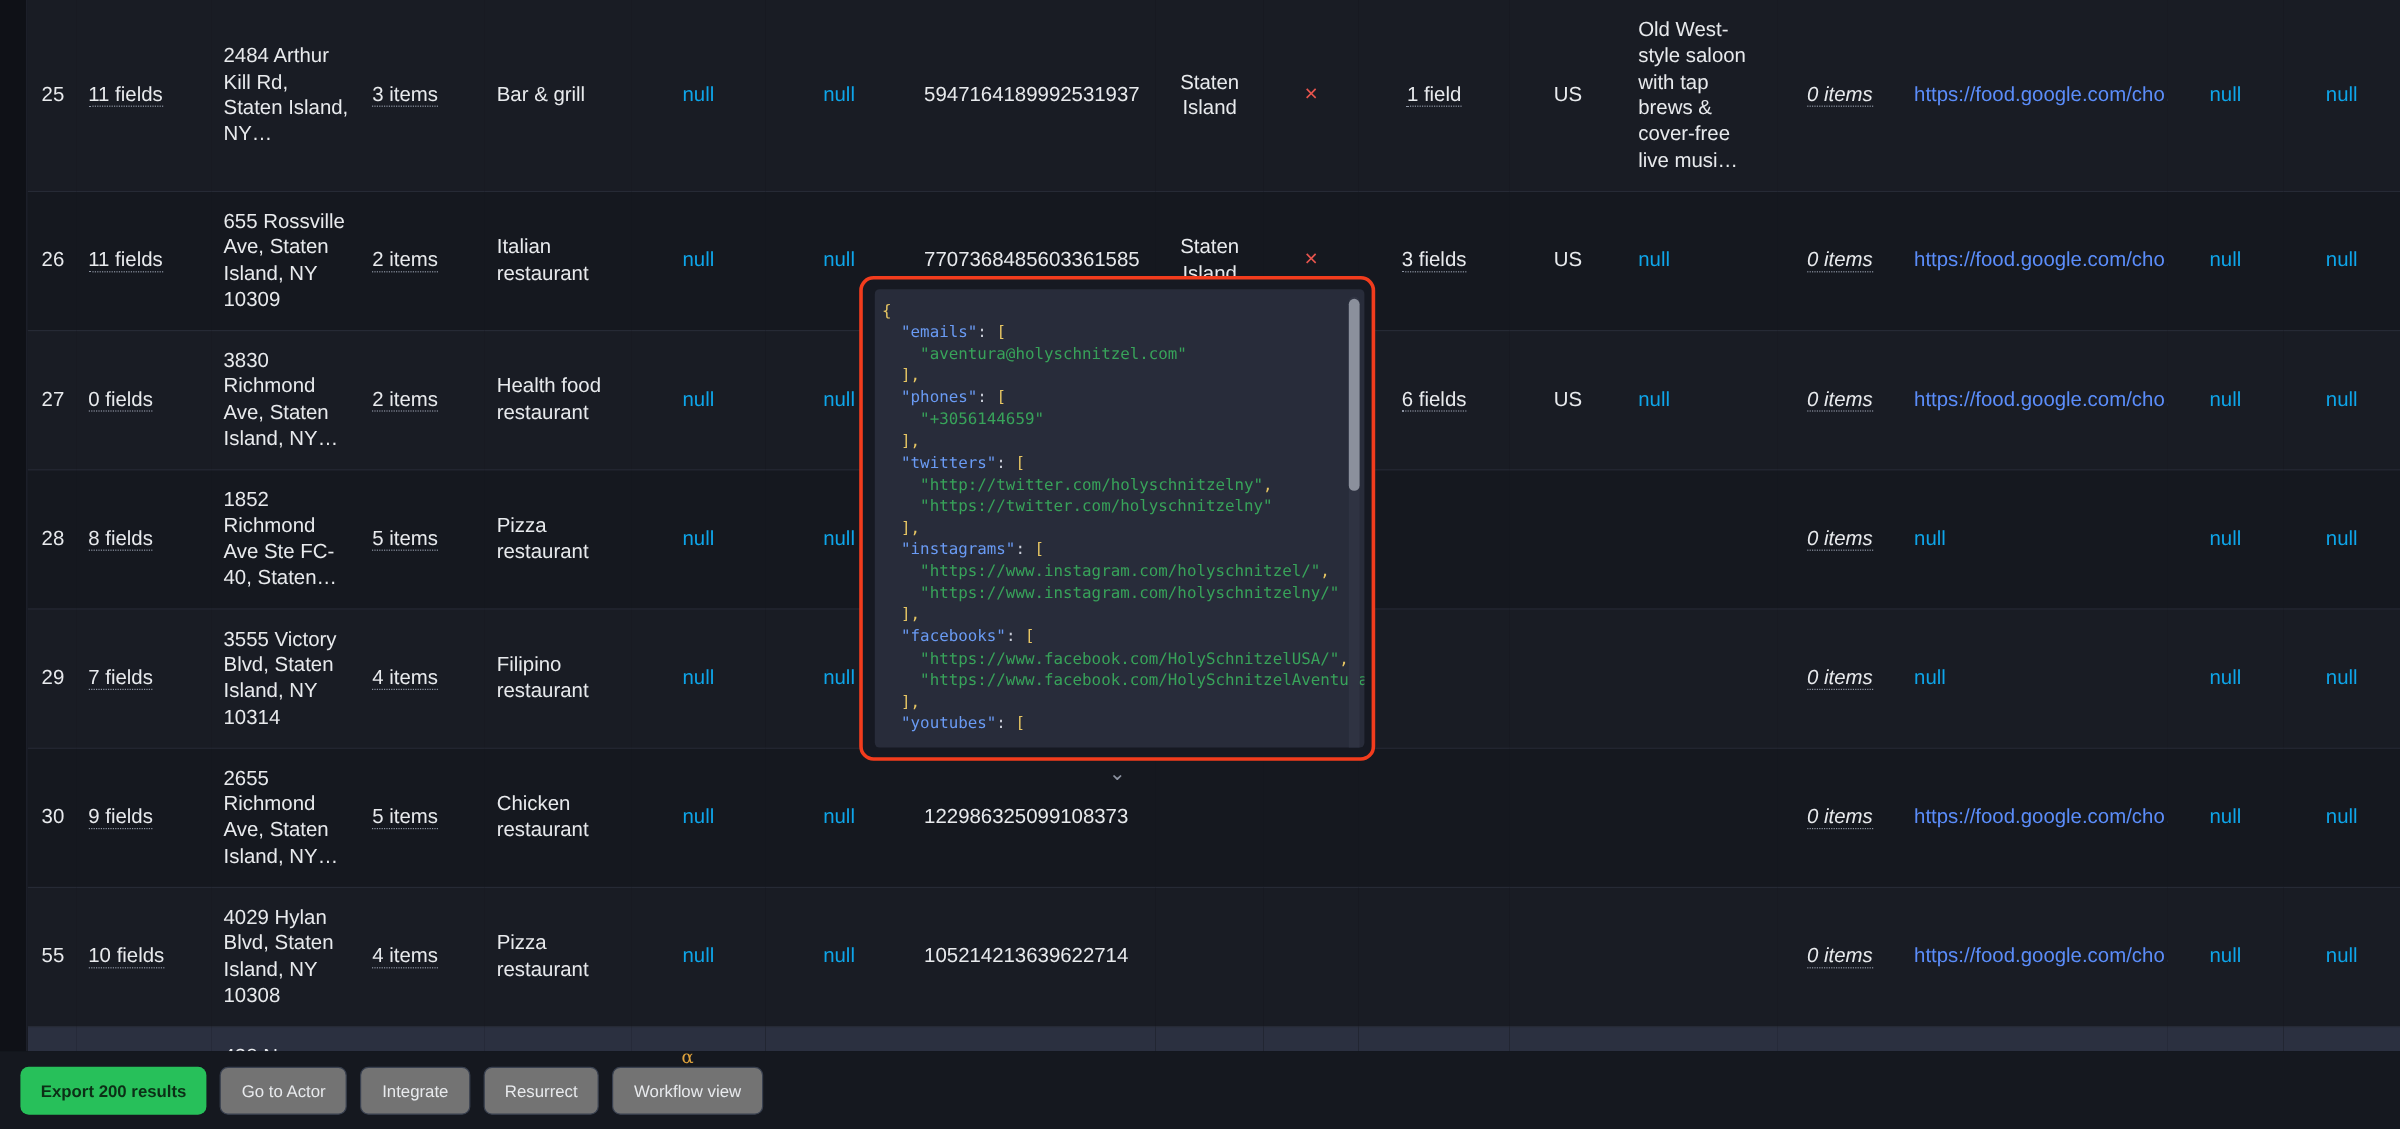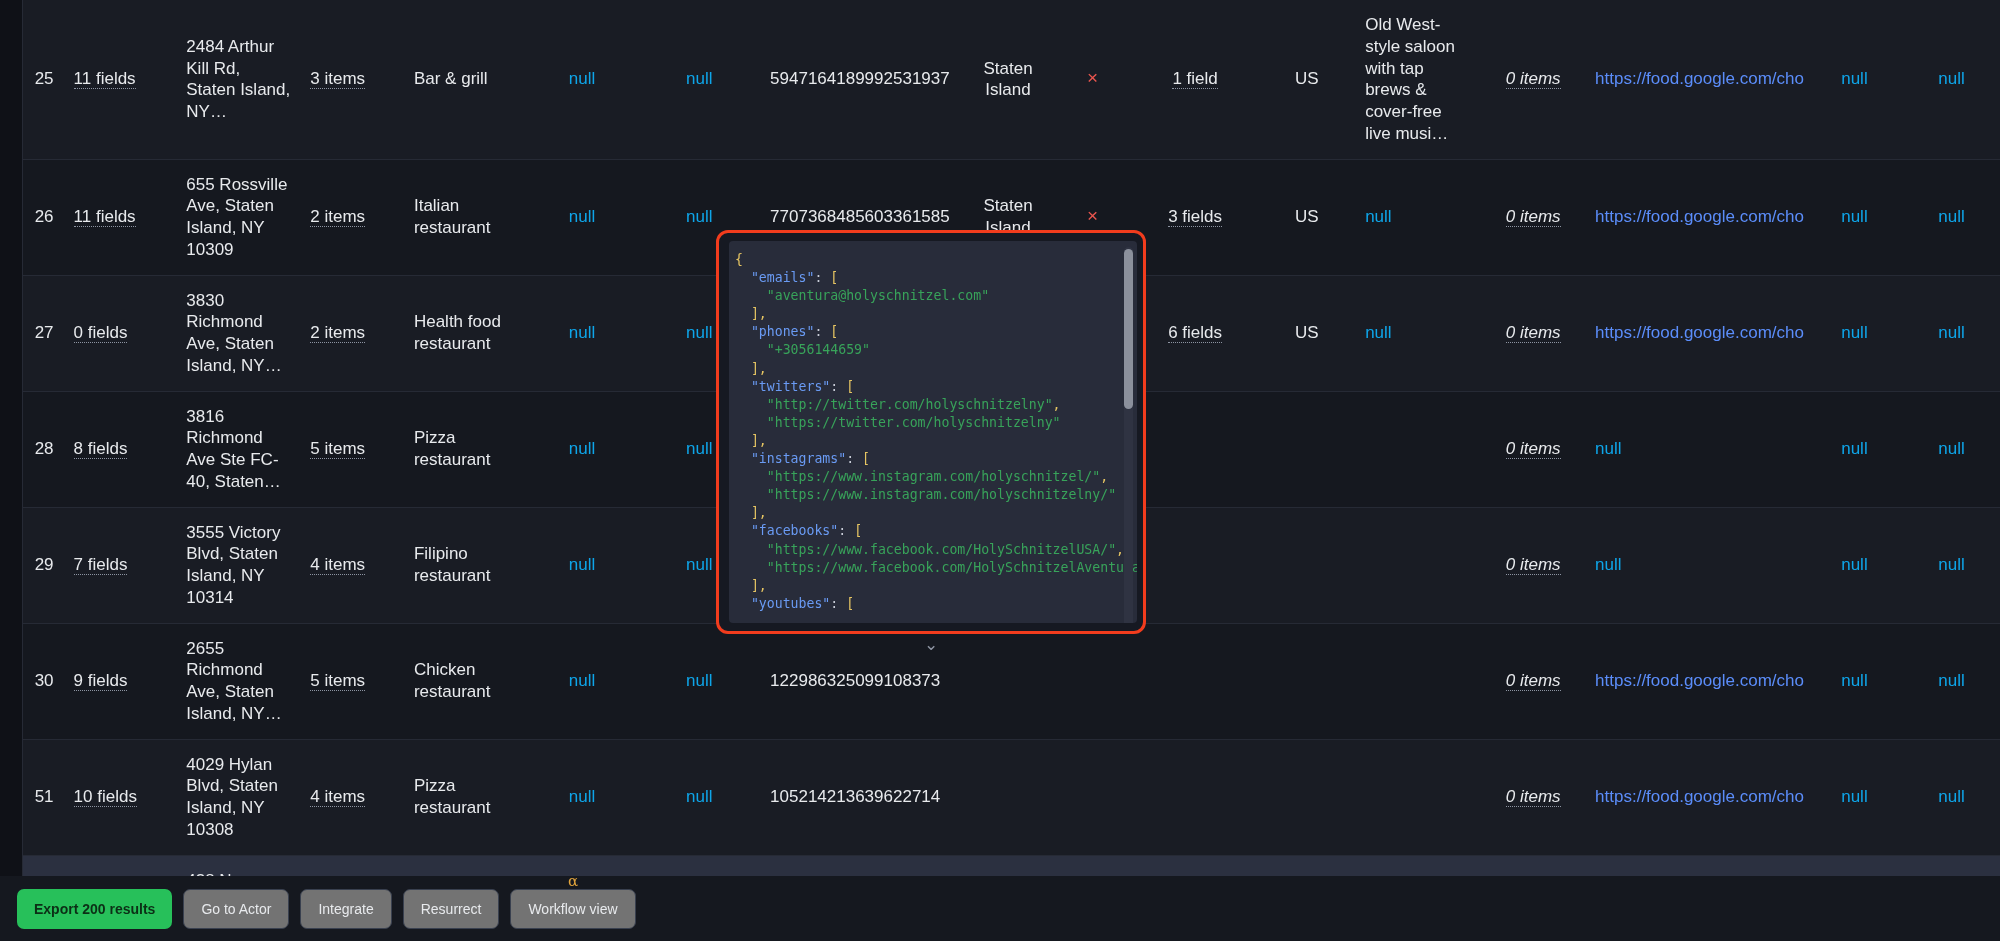--- a/index.html
+++ b/index.html
@@ -260,21 +260,21 @@
             <td class="c-cc">US</td>
             <td class="c-desc"><span class="nullv">null</span></td>
             <td class="c-items2"><span class="dotted">0 items</span></td>
             <td class="c-url"><span class="link">https://food.google.com/cho…</span></td>
             <td class="c-n3"><span class="nullv">null</span></td>
             <td class="c-n4"><span class="nullv">null</span></td>
           </tr>
           <tr class="row-alt">
             <td class="c-idx">28</td>
             <td class="c-fld"><span class="dotted">8 fields</span></td>
-            <td class="c-addr">3816 Richmond Ave Ste FC-40, Staten…</td>
+            <td class="c-addr">1852 Richmond Ave Ste FC-40, Staten…</td>
             <td class="c-items"><span class="dotted">5 items</span></td>
             <td class="c-cat">Pizza restaurant</td>
             <td class="c-n1"><span class="nullv">null</span></td>
             <td class="c-n2"><span class="nullv">null</span></td>
             <td class="c-big">885784278259003216</td>
             <td class="c-city"></td>
             <td class="c-x"></td>
             <td class="c-fld2"></td>
             <td class="c-cc"></td>
             <td class="c-desc"></td>
@@ -315,21 +315,21 @@
             <td class="c-x"></td>
             <td class="c-fld2"></td>
             <td class="c-cc"></td>
             <td class="c-desc"></td>
             <td class="c-items2"><span class="dotted">0 items</span></td>
             <td class="c-url"><span class="link">https://food.google.com/cho…</span></td>
             <td class="c-n3"><span class="nullv">null</span></td>
             <td class="c-n4"><span class="nullv">null</span></td>
           </tr>
           <tr class="row-normal">
-            <td class="c-idx">51</td>
+            <td class="c-idx">55</td>
             <td class="c-fld"><span class="dotted">10 fields</span></td>
             <td class="c-addr">4029 Hylan Blvd, Staten Island, NY 10308</td>
             <td class="c-items"><span class="dotted">4 items</span></td>
             <td class="c-cat">Pizza restaurant</td>
             <td class="c-n1"><span class="nullv">null</span></td>
             <td class="c-n2"><span class="nullv">null</span></td>
             <td class="c-big">105214213639622714</td>
             <td class="c-city"></td>
             <td class="c-x"></td>
             <td class="c-fld2"></td>

